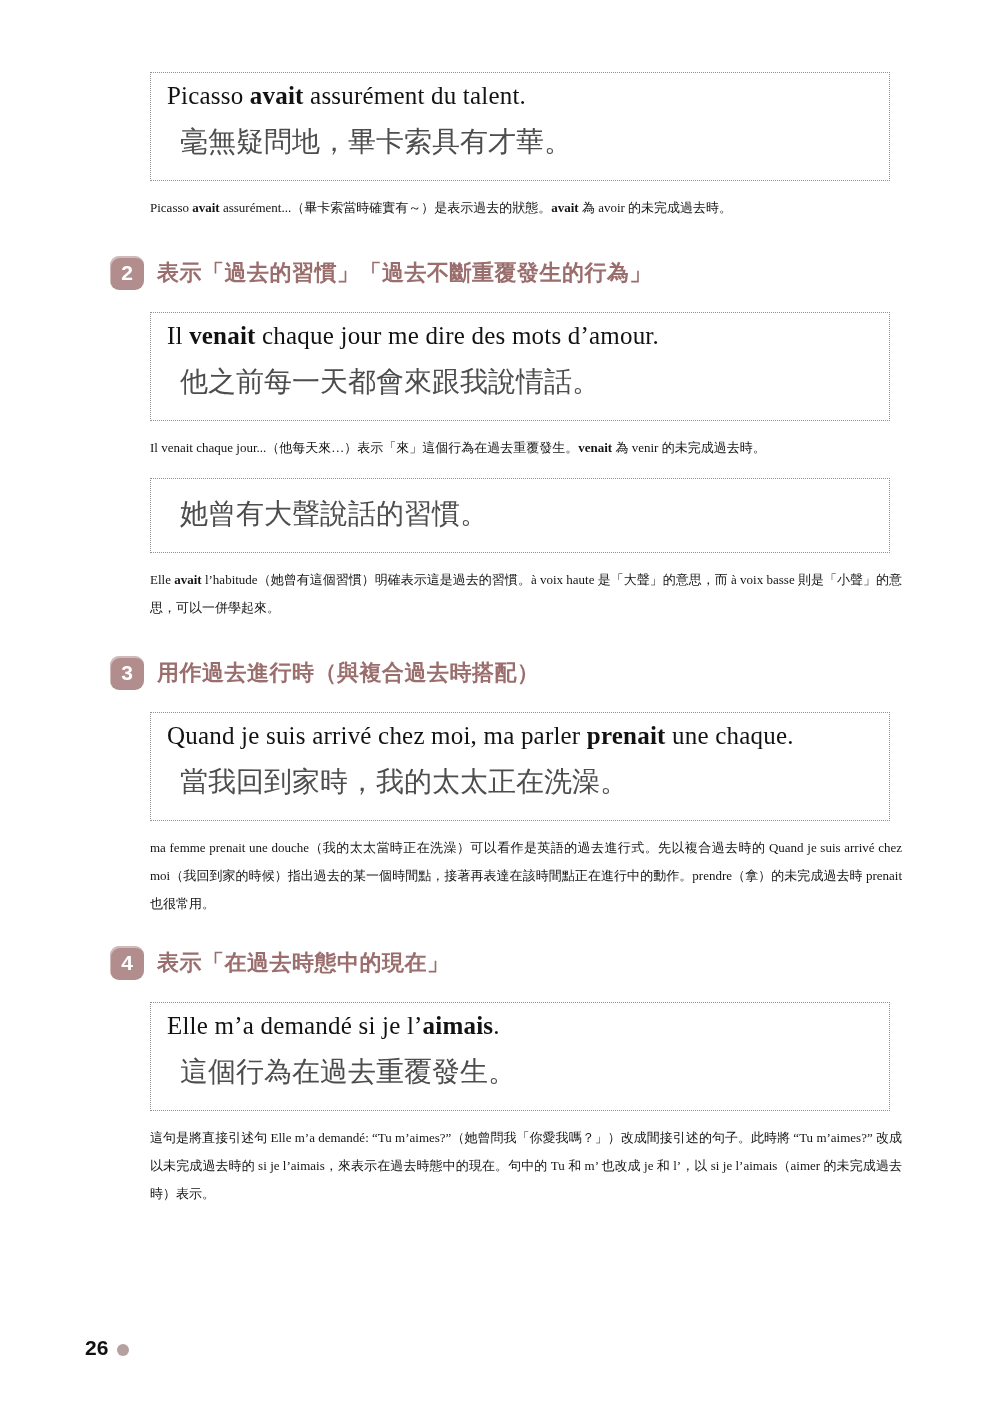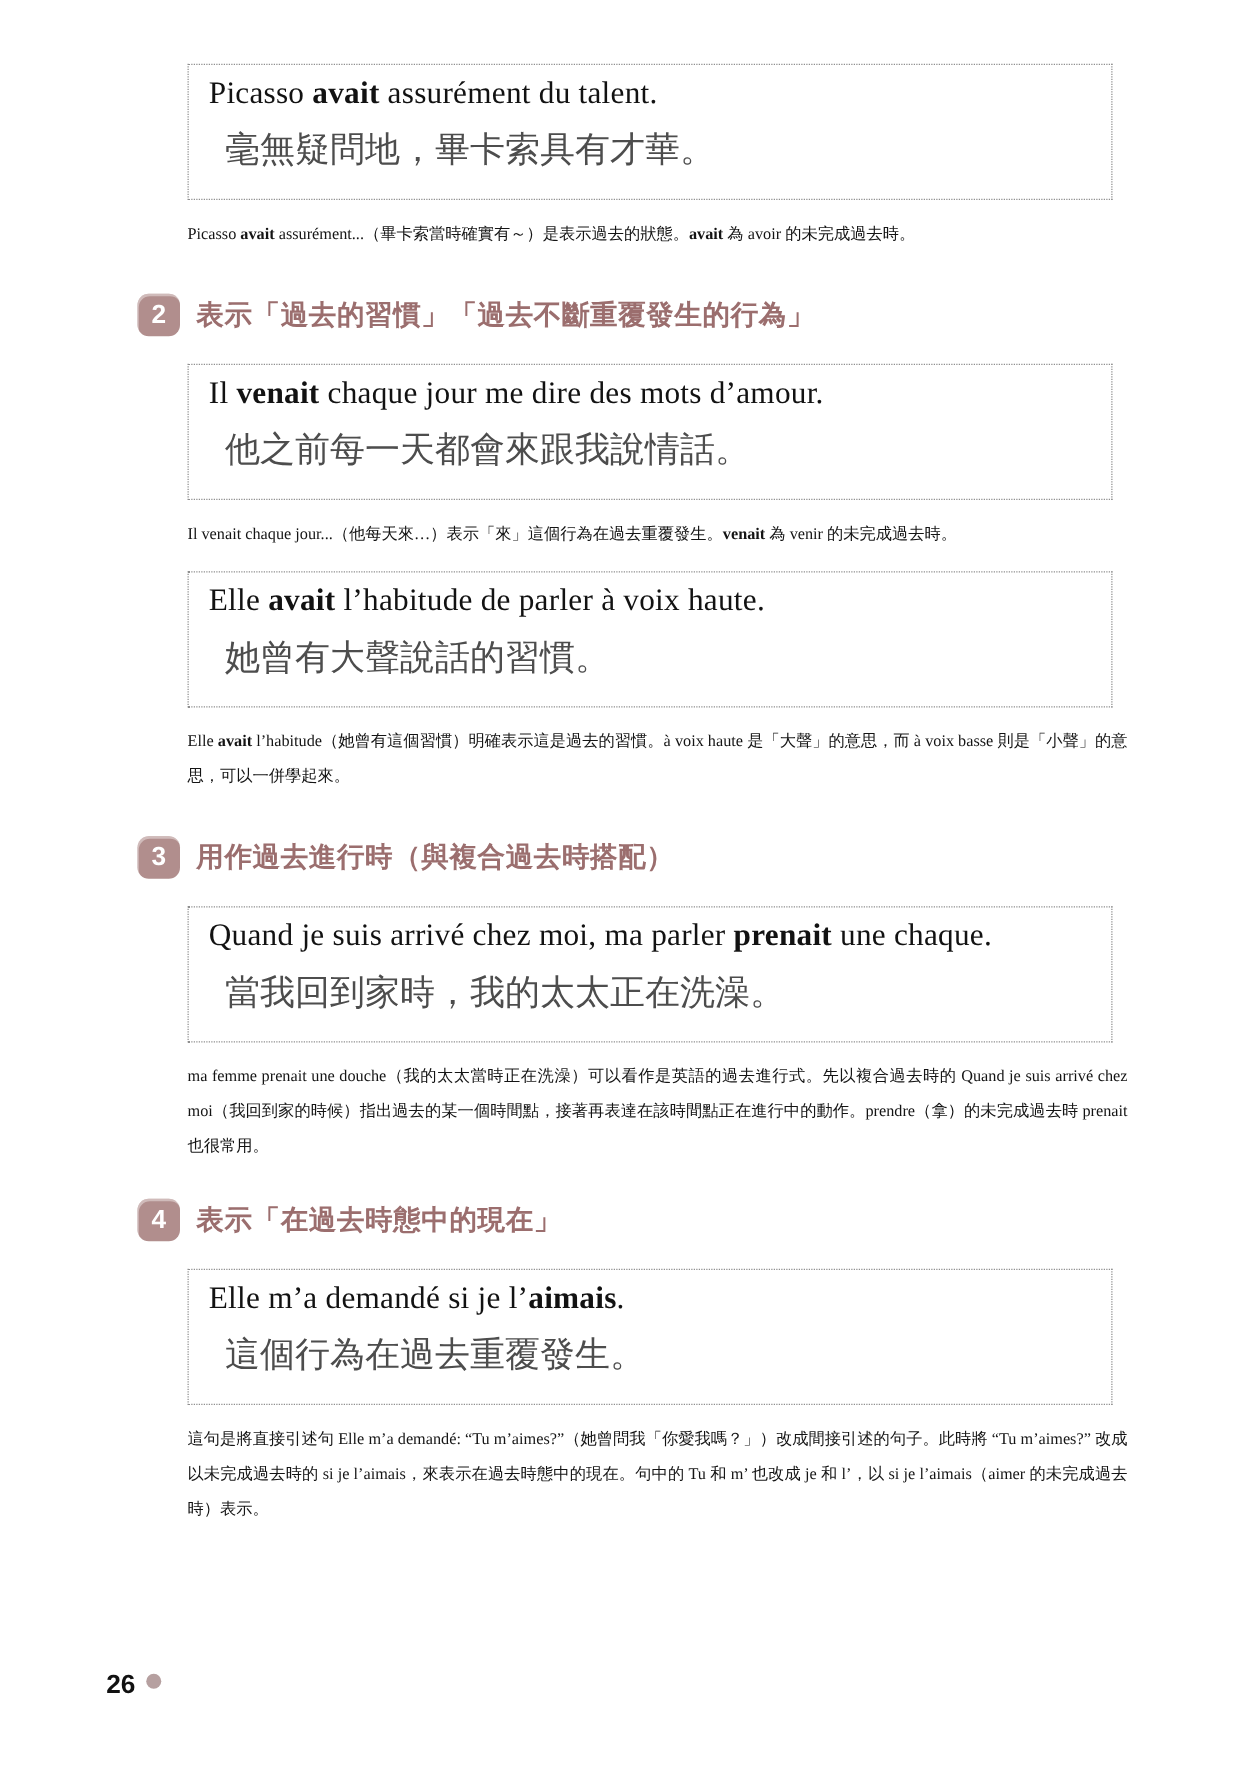--- a/index.html
+++ b/index.html
@@ -7,21 +7,21 @@
     padding: 0;
     background: #ffffff;
   }
   .page {
     position: relative;
     width: 1000px;
     height: 1416px;
     margin: 0 auto;
     background: #ffffff;
     box-sizing: border-box;
-    padding: 51px 98px 0 150px;
+    padding: 72px 98px 0 150px;
     font-family: "Liberation Serif", "DejaVu Serif", serif;
     color: #141414;
     overflow: hidden;
   }
   .example-box {
     box-sizing: border-box;
     width: 740px;
     border: 1px dotted var(--color-box_border, #8f8f8f);
     padding: 6px 16px 9px 16px;
     margin: 0 0 13px 0;
@@ -78,20 +78,21 @@
     font-weight: bold;
     font-size: 22px;
     letter-spacing: 0.5px;
     color: var(--color-heading, #9b6e6e);
   }
   .footer {
     position: absolute;
     left: 85px;
     bottom: 56px;
     display: flex;
+    align-items: center;
   }
   .pagenum {
     font-family: "Liberation Sans", sans-serif;
     font-weight: bold;
     font-size: 21px;
     color: #111111;
   }
   .footer-dot {
     width: 12px;
     height: 12px;
@@ -118,21 +119,20 @@
     <div class="section-heading">
       <span class="badge">2</span>
       <span class="section-title">表示「過去的習慣」「過去不斷重覆發生的行為」</span>
     </div>
     <div class="example-box">
       <p class="fr"><span>Il </span><span class="bold">venait</span><span> chaque jour me dire des mots d’amour.</span></p>
       <p class="zh-box">他之前每一天都會來跟我說情話。</p>
     </div>
     <p class="explain"><span>Il venait chaque jour...（他每天來…）表示「來」這個行為在過去重覆發生。</span><span class="bold">venait</span><span> 為 venir 的未完成過去時。</span></p>
     <div class="example-box">
-      <p class="fr"><span>Elle </span><span class="bold">avait</span><span> l’habitude de parler à voix haute.</span></p>
       <p class="zh-box">她曾有大聲說話的習慣。</p>
     </div>
     <p class="explain"><span>Elle </span><span class="bold">avait</span><span> l’habitude（她曾有這個習慣）明確表示這是過去的習慣。à voix haute 是「大聲」的意思，而 à voix basse 則是「小聲」的意思，可以一併學起來。</span></p>
   </section>
 
   <section>
     <div class="section-heading">
       <span class="badge">3</span>
       <span class="section-title">用作過去進行時（與複合過去時搭配）</span>
     </div>

